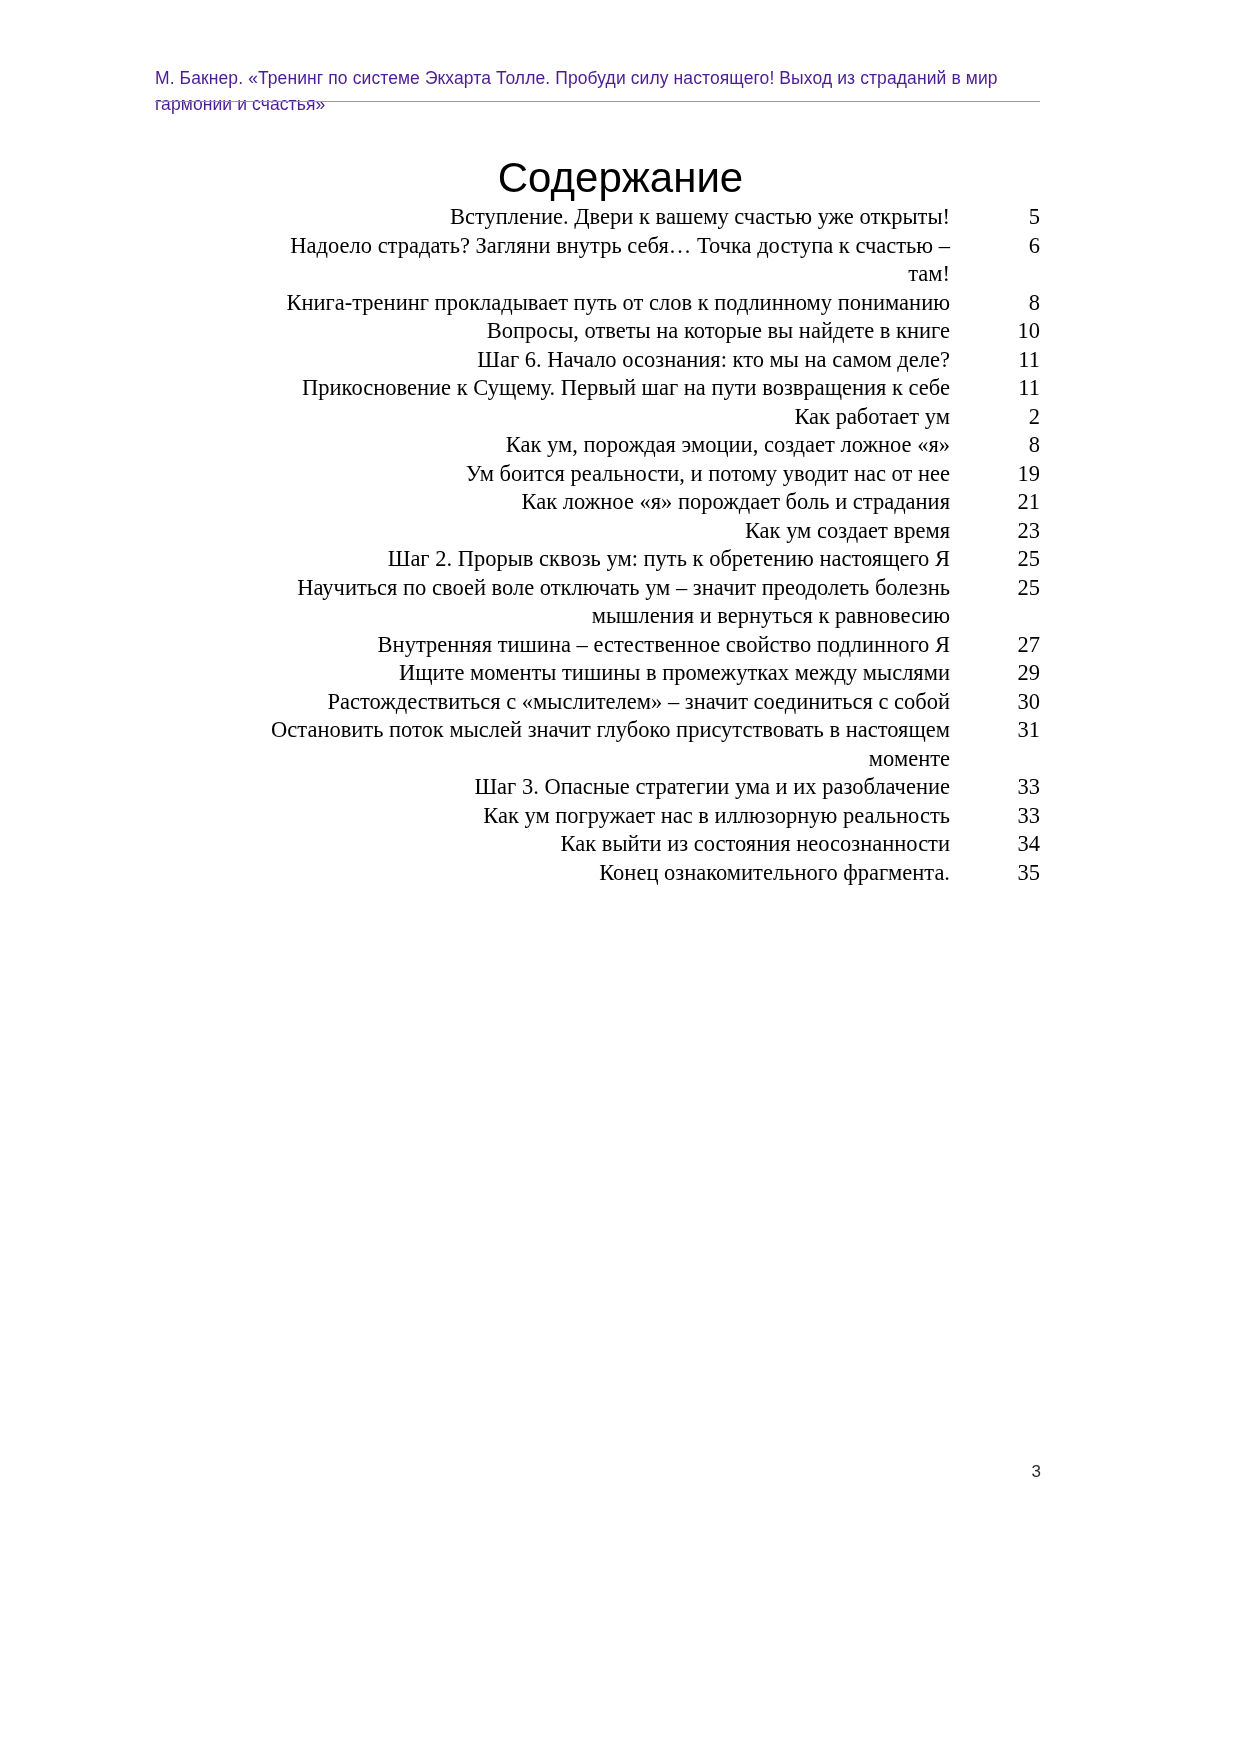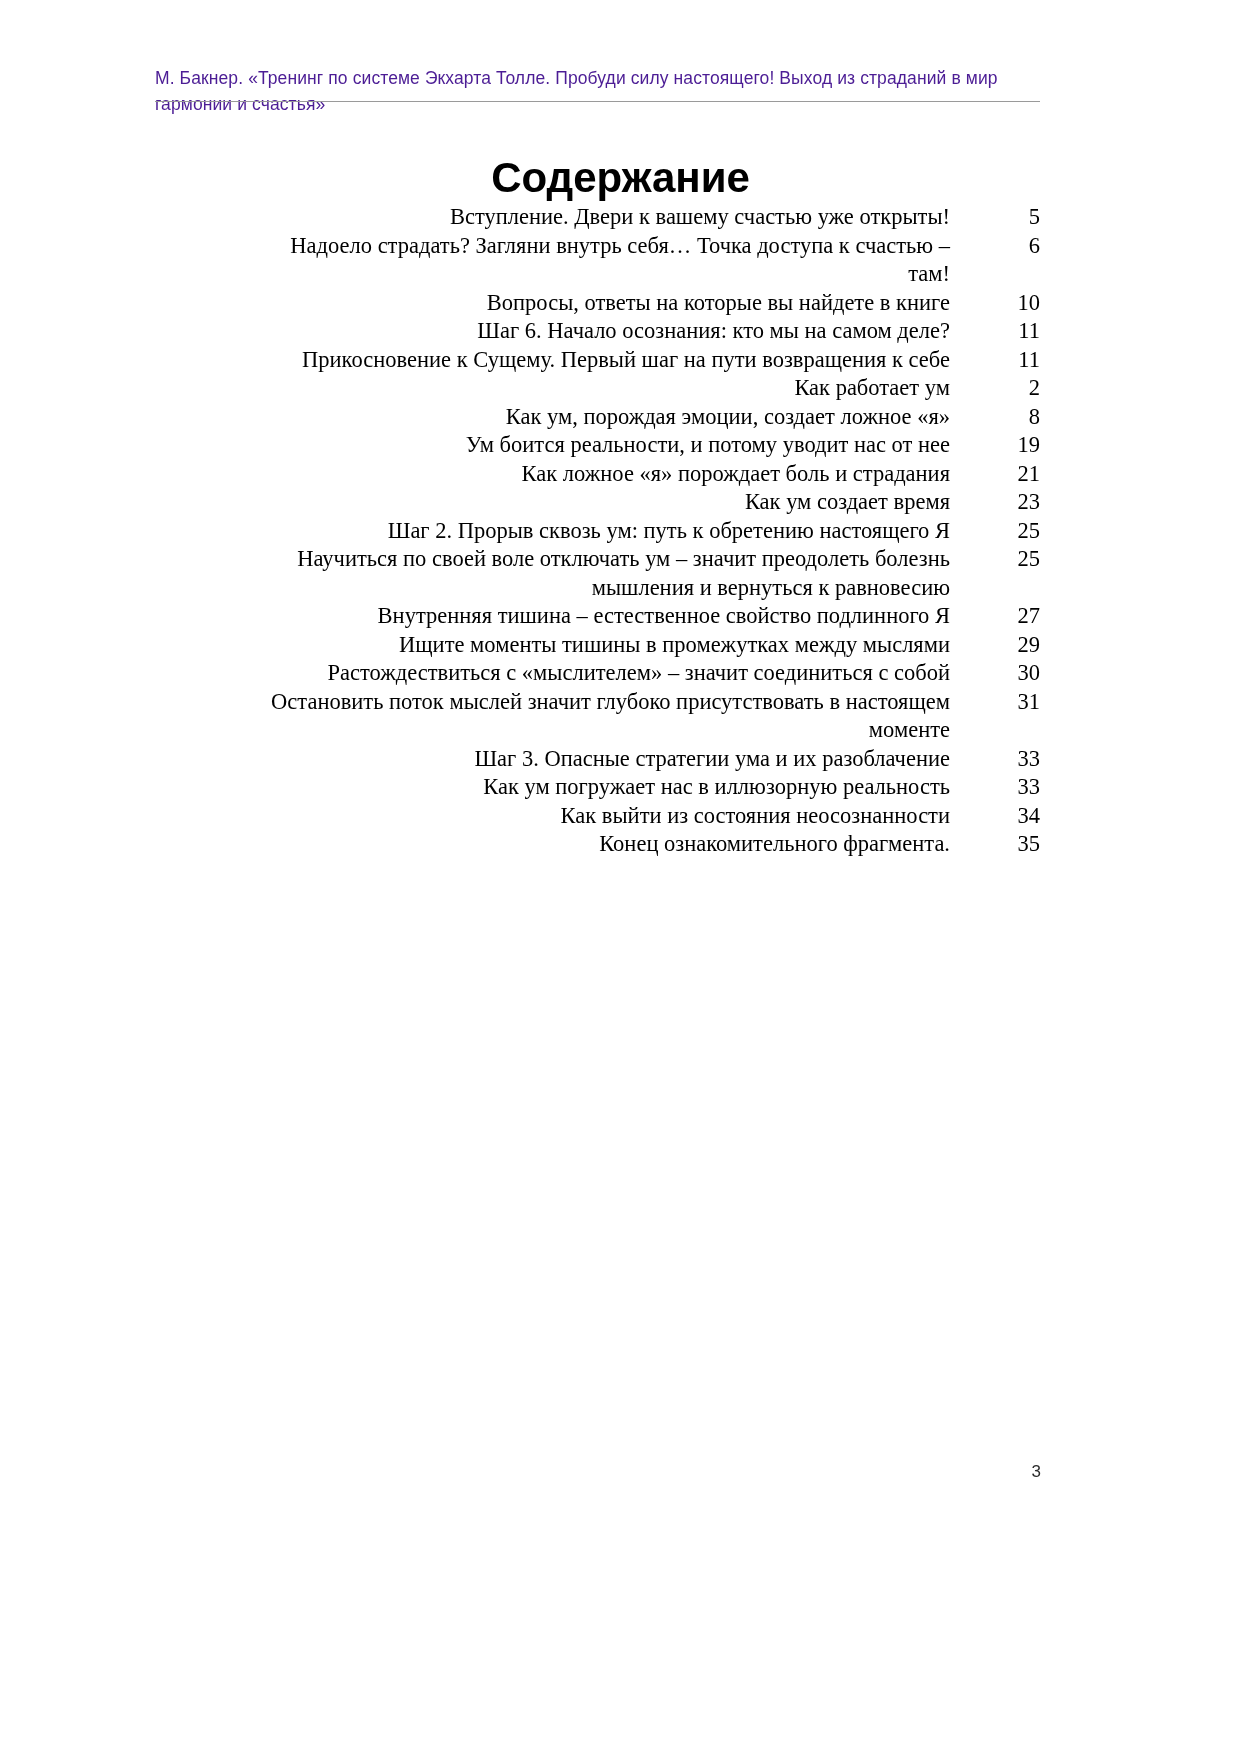--- a/index.html
+++ b/index.html
@@ -48,21 +48,21 @@
   }
 
   
   .doc-title {
     position: absolute;
     left: 0;
     top: 126px;
     width: 1241px;
     text-align: center;
     font-family: "Liberation Sans", sans-serif;
-    font-weight: bold;
+    font-weight: normal;
     font-size: 42px;
     line-height: 48px;
     color: #000000;
   }
 
   
   .toc {
     position: absolute;
     left: 208px;
     top: 203px;
@@ -124,20 +124,24 @@
   <div class="toc" id="toc-list">
       <div class="toc-entry level-1">
         <span class="toc-text">Вступление. Двери к вашему счастью уже открыты!</span>
         <span class="toc-page">5</span>
       </div>
       <div class="toc-entry level-2">
         <span class="toc-text">Надоело страдать? Загляни внутрь себя… Точка доступа к счастью – там!</span>
         <span class="toc-page">6</span>
       </div>
       <div class="toc-entry level-2">
+        <span class="toc-text">Книга-тренинг прокладывает путь от слов к подлинному пониманию</span>
+        <span class="toc-page">8</span>
+      </div>
+      <div class="toc-entry level-2">
         <span class="toc-text">Вопросы, ответы на которые вы найдете в книге</span>
         <span class="toc-page">10</span>
       </div>
       <div class="toc-entry level-1">
         <span class="toc-text">Шаг 6. Начало осознания: кто мы на самом деле?</span>
         <span class="toc-page">11</span>
       </div>
       <div class="toc-entry level-2">
         <span class="toc-text">Прикосновение к Сущему. Первый шаг на пути возвращения к себе</span>
         <span class="toc-page">11</span>

